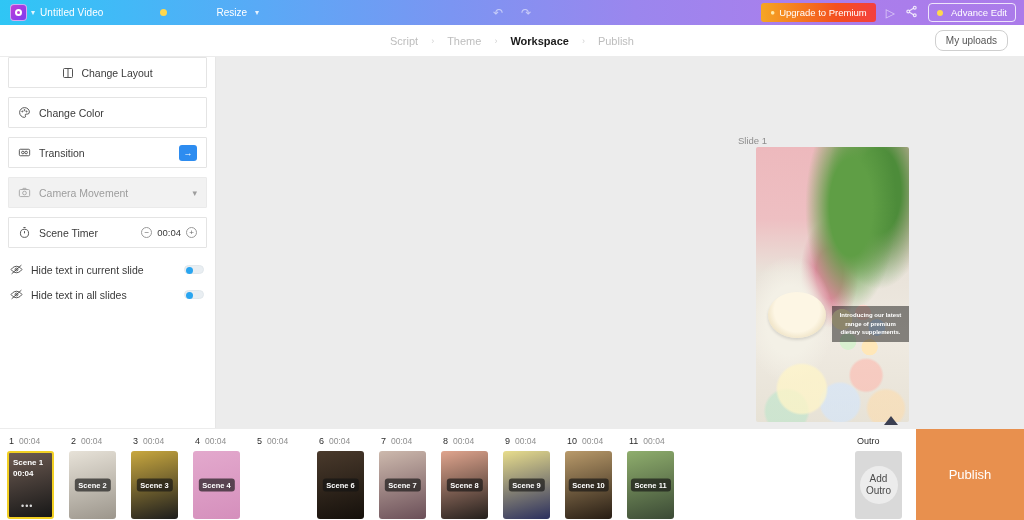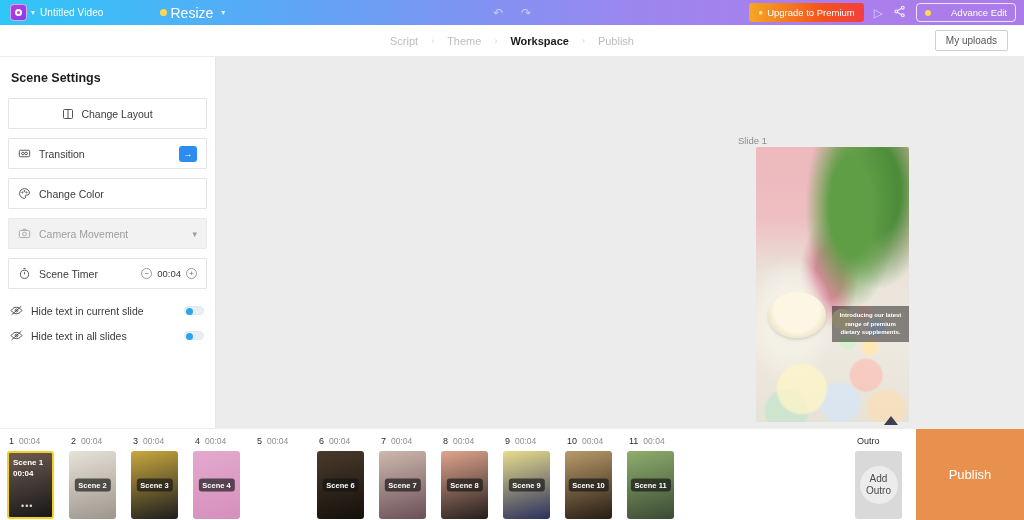--- a/index.html
+++ b/index.html
@@ -24,53 +24,53 @@
     display: flex; align-items: center; justify-content: center;
     border: 1px solid rgba(255,255,255,.55);
     margin-left: 2px;
   }
   .logo-dot { width: 7px; height: 7px; border-radius: 50%; background: #fff; display:flex; align-items:center; justify-content:center;}
   .logo-dot i { width:3px;height:3px;border-radius:50%;background:#c13bd6; display:block;}
   .tb-caret { color: rgba(255,255,255,.85); font-size: 8px; margin: 0 5px 0 4px; }
   .tb-title { color: #ffffff; font-size: 10px; letter-spacing: .1px; }
   .tb-resize { display: flex; align-items: center; gap: 4px; margin-left: 56px; }
   .tb-resize .dot { width: 7px; height: 7px; border-radius: 50%; background: #ffd84d; }
-  .tb-resize .lbl { color: #fff; font-size: 14px; }
+  .tb-resize .lbl { color: #fff; font-size: 10px; margin-left: 46px; }
   .tb-center { position: absolute; left: 0; right: 0; display: flex; justify-content: center; gap: 18px; pointer-events: none; }
   .undo, .redo { color: rgba(255,255,255,.55); font-size: 12px; pointer-events: auto; }
   .tb-right { margin-left: auto; display: flex; align-items: center; gap: 10px; }
   .btn-upgrade {
     background: linear-gradient(90deg,#f5a623,#f4511e 65%, #f43f3f);
     color: #fff; font-size: 9.5px; border-radius: 3px;
     padding: 4px 9px; display: flex; align-items: center; gap: 4px;
     white-space: nowrap;
   }
   .btn-upgrade .spark { color: #ffe9a8; font-size: 8px; }
   .ic-play-hdr { color: rgba(255,255,255,.6); font-size: 12px; }
   .ic-share { display: inline-block; }
   .btn-advance {
     border: 1px solid rgba(255,255,255,.8); border-radius: 4px;
     color: #fff; font-size: 9.5px; padding: 3px 8px;
-    display: flex; align-items: center; gap: 20px; white-space: nowrap;
+    display: flex; align-items: center; gap: 8px; white-space: nowrap;
   }
   .btn-advance .dot { width: 6px; height: 6px; border-radius: 50%; background: #ffd84d; }
 
   
   .crumbrow {
     height: 32px; flex: 0 0 32px; background: #fff;
     display: flex; align-items: center; position: relative;
     border-bottom: 1px solid #ececec;
   }
   .crumbs { position: absolute; left: 0; right: 0; display: flex; justify-content: center; align-items: center; gap: 13px; }
   .crumb { font-size: 11px; color: #bdbdbd; }
   .crumb.active { color: #1b1b1b; font-weight: bold; }
   .crumb-sep { font-size: 9px; color: #d2d2d2; }
   .btn-uploads {
     position: absolute; right: 16px;
-    border: 1px solid #cfcfcf; border-radius: 2px; background: #fff;
+    border: 1px solid #cfcfcf; border-radius: 8px; background: #fff;
     font-size: 10px; color: #555; padding: 4px 10px;
   }
 
   
   .body { flex: 1; display: flex; min-height: 0; }
 
   
   .sidebar {
     width: 216px; flex: 0 0 216px; background: #fff;
     border-right: 1px solid #e6e6e6; padding: 0 8px;
@@ -266,55 +266,54 @@
       <span class="crumb active">Workspace</span>
       <span class="crumb-sep">›</span>
       <span class="crumb">Publish</span>
     </div>
     <div class="btn-uploads">My uploads</div>
   </div>
 
   <div class="body">
 
     <div class="sidebar">
-      <div class="side-title">Scene Settings</div>
 
       <div class="panel center">
         <span class="ic" style="margin-right:0">
           <svg width="12" height="12" viewBox="0 0 24 24" fill="none" stroke="#4a4a4a" stroke-width="1.9">
             <rect x="3" y="3" width="18" height="18" rx="2"></rect>
               <line x1="12" y1="3" x2="12" y2="21"></line>
           </svg>
         </span>
         <span>Change Layout</span>
-      </div>
-
-      <div class="panel">
-        <span class="ic">
-          <svg width="13" height="13" viewBox="0 0 24 24" fill="none" stroke="#4a4a4a" stroke-width="1.7">
-            <rect x="2.5" y="6" width="19" height="12" rx="2"></rect>
-              <circle cx="9" cy="12" r="2.4"></circle>
-              <circle cx="15" cy="12" r="2.4"></circle>
-          </svg>
-        </span>
-        <span>Transition</span>
-        <span class="grow"></span>
-        <span class="badge-transition">→</span>
       </div>
 
       <div class="panel">
         <span class="ic">
           <svg width="13" height="13" viewBox="0 0 24 24" fill="none" stroke="#4a4a4a" stroke-width="1.7">
             <path d="M12 3a9 9 0 100 18c1.4 0 2-1 2-2s-.8-1.6-.8-2.4c0-.8.7-1.6 1.8-1.6H17a4 4 0 004-4c0-4.4-4-8-9-8z"></path>
             <circle cx="8" cy="10" r="1"></circle>
               <circle cx="12" cy="7.6" r="1"></circle>
               <circle cx="15.8" cy="10" r="1"></circle>
           </svg>
         </span>
         <span>Change Color</span>
+      </div>
+
+      <div class="panel">
+        <span class="ic">
+          <svg width="13" height="13" viewBox="0 0 24 24" fill="none" stroke="#4a4a4a" stroke-width="1.7">
+            <rect x="2.5" y="6" width="19" height="12" rx="2"></rect>
+              <circle cx="9" cy="12" r="2.4"></circle>
+              <circle cx="15" cy="12" r="2.4"></circle>
+          </svg>
+        </span>
+        <span>Transition</span>
+        <span class="grow"></span>
+        <span class="badge-transition">→</span>
       </div>
 
       <div class="panel disabled">
         <span class="ic">
           <svg width="13" height="13" viewBox="0 0 24 24" fill="none" stroke="#a6a6a6" stroke-width="1.7">
             <rect x="2.5" y="6.5" width="19" height="13" rx="2.2"></rect>
               <circle cx="12" cy="13" r="3.4"></circle>
             <path d="M8 6.5l1.4-2.2h5.2L16 6.5"></path>
           </svg>
         </span>

